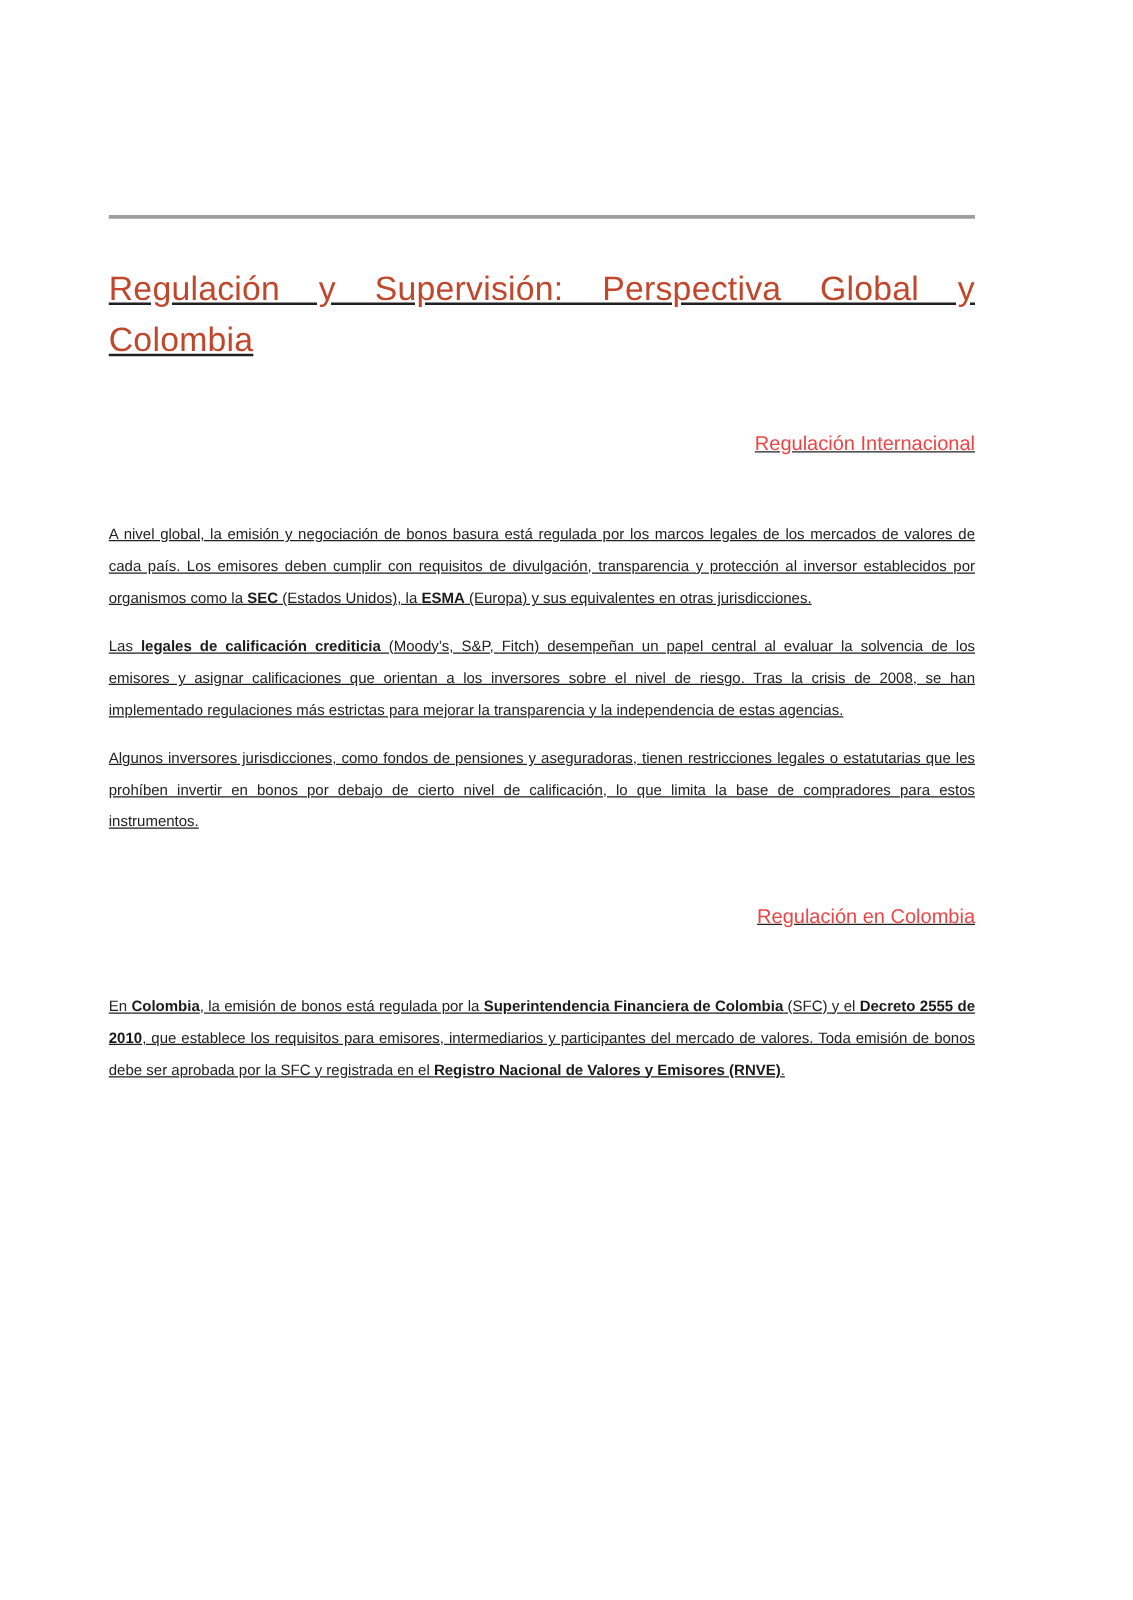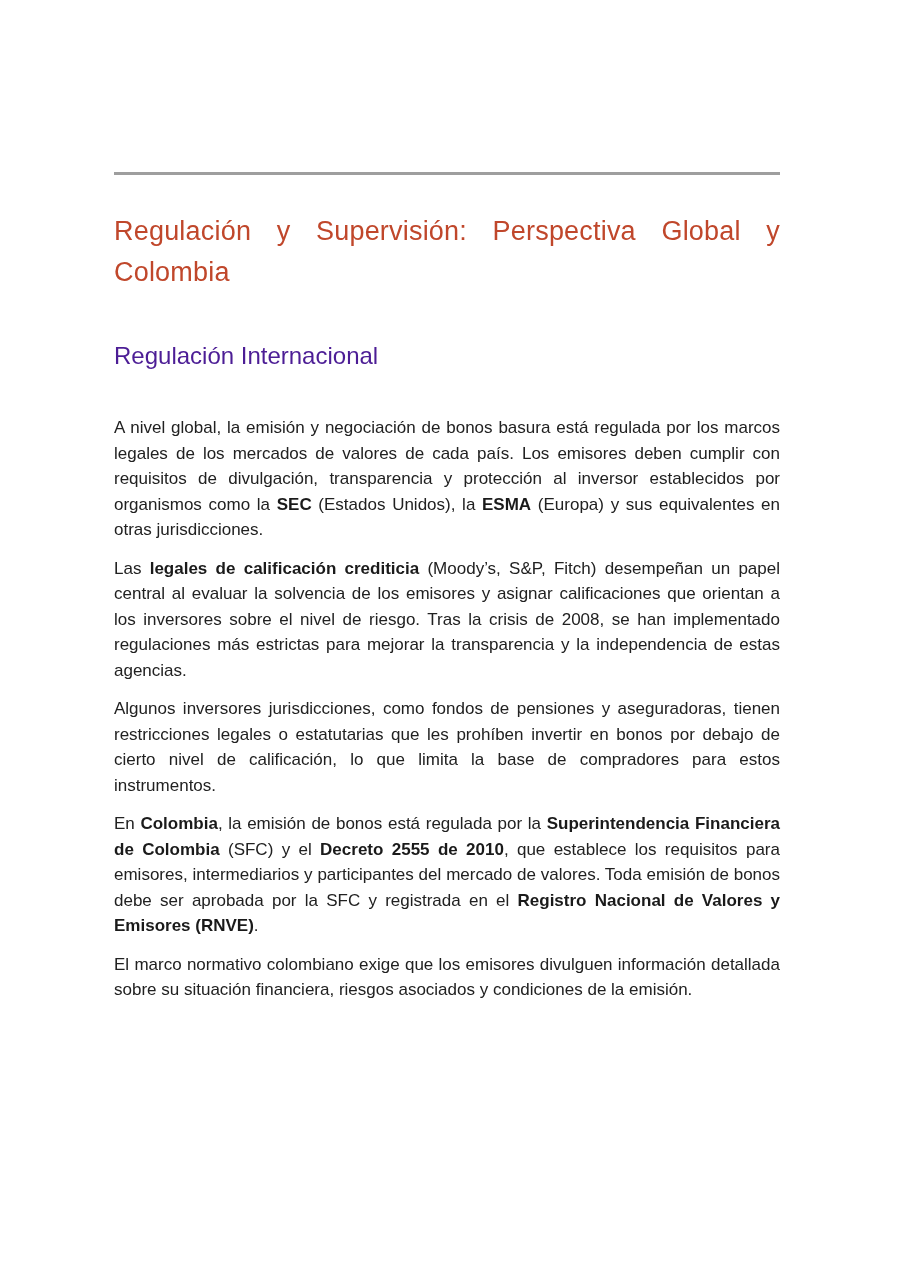--- a/index.html
+++ b/index.html
@@ -11,46 +11,48 @@
     position: relative;
     width: 906px;
     height: 1280px;
     background: #ffffff;
     overflow: hidden;
     font-family: "Liberation Sans", sans-serif;
     color: #212121;
     box-sizing: border-box;
   }
   .content {
-    padding: 0 126px 0 114px;
+    padding: 0 126px 0 87px;
+    text-decoration: underline;
   }
   .rule {
     margin-top: 172px;
     height: 3px;
     background: #9e9e9e;
   }
   h1.doc-title {
     margin: 36px 0 0 0;
     font-size: 27px;
     line-height: 41px;
     font-weight: 400;
     letter-spacing: 0.2px;
     color: #c0472b;
     text-align: justify;
   }
   h2.doc-heading {
     margin: 50px 0 46px 0;
-    font-size: 24px;
+    font-size: 16px;
     line-height: 26px;
     font-weight: 400;
-    color: #4c1d95;
+    color: #ef4444;
+    text-align: right;
   }
   p.doc-paragraph {
     margin: 12px 0 13px 0;
-    font-size: 17px;
+    font-size: 12px;
     line-height: 25.5px;
     text-align: justify;
     color: #212121;
   }
   p.doc-paragraph b {
     font-weight: 700;
     color: #1a1a1a;
   }
 </style>
 </head>
@@ -64,18 +66,18 @@
     <h1 class="doc-title">Regulación y Supervisión: Perspectiva Global y Colombia</h1>
 
     <section>
       <h2 class="doc-heading">Regulación Internacional</h2>
       <p class="doc-paragraph">A nivel global, la emisión y negociación de bonos basura está regulada por los marcos legales de los mercados de valores de cada país. Los emisores deben cumplir con requisitos de divulgación, transparencia y protección al inversor establecidos por organismos como la <b>SEC</b> (Estados Unidos), la <b>ESMA</b> (Europa) y sus equivalentes en otras jurisdicciones.</p>
       <p class="doc-paragraph">Las <b>legales de calificación crediticia</b> (Moody’s, S&amp;P, Fitch) desempeñan un papel central al evaluar la solvencia de los emisores y asignar calificaciones que orientan a los inversores sobre el nivel de riesgo. Tras la crisis de 2008, se han implementado regulaciones más estrictas para mejorar la transparencia y la independencia de estas agencias.</p>
       <p class="doc-paragraph">Algunos inversores jurisdicciones, como fondos de pensiones y aseguradoras, tienen restricciones legales o estatutarias que les prohíben invertir en bonos por debajo de cierto nivel de calificación, lo que limita la base de compradores para estos instrumentos.</p>
     </section>
 
     <section>
+      <h2 class="doc-heading">Regulación en Colombia</h2>
       <p class="doc-paragraph">En <b>Colombia</b>, la emisión de bonos está regulada por la <b>Superintendencia Financiera de Colombia</b> (SFC) y el <b>Decreto 2555 de 2010</b>, que establece los requisitos para emisores, intermediarios y participantes del mercado de valores. Toda emisión de bonos debe ser aprobada por la SFC y registrada en el <b>Registro Nacional de Valores y Emisores (RNVE)</b>.</p>
-      <p class="doc-paragraph">El marco normativo colombiano exige que los emisores divulguen información detallada sobre su situación financiera, riesgos asociados y condiciones de la emisión.</p>
     </section>
 
   </div>
 </div>
 
 </body></html>

